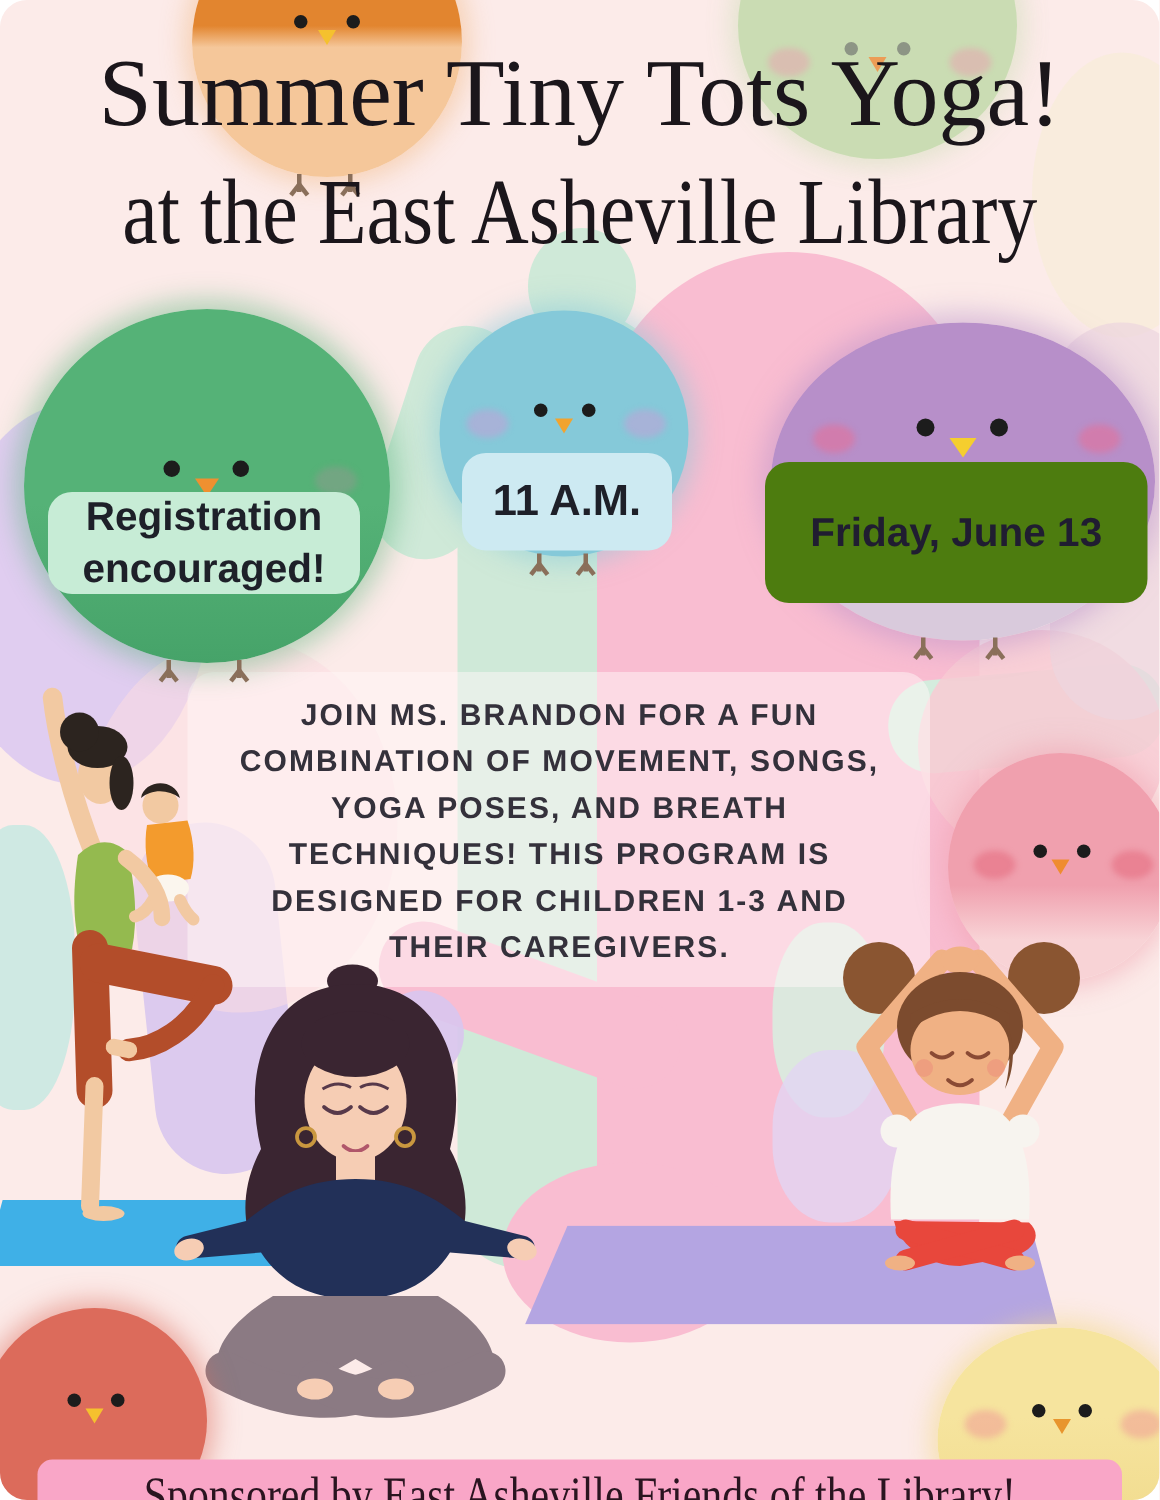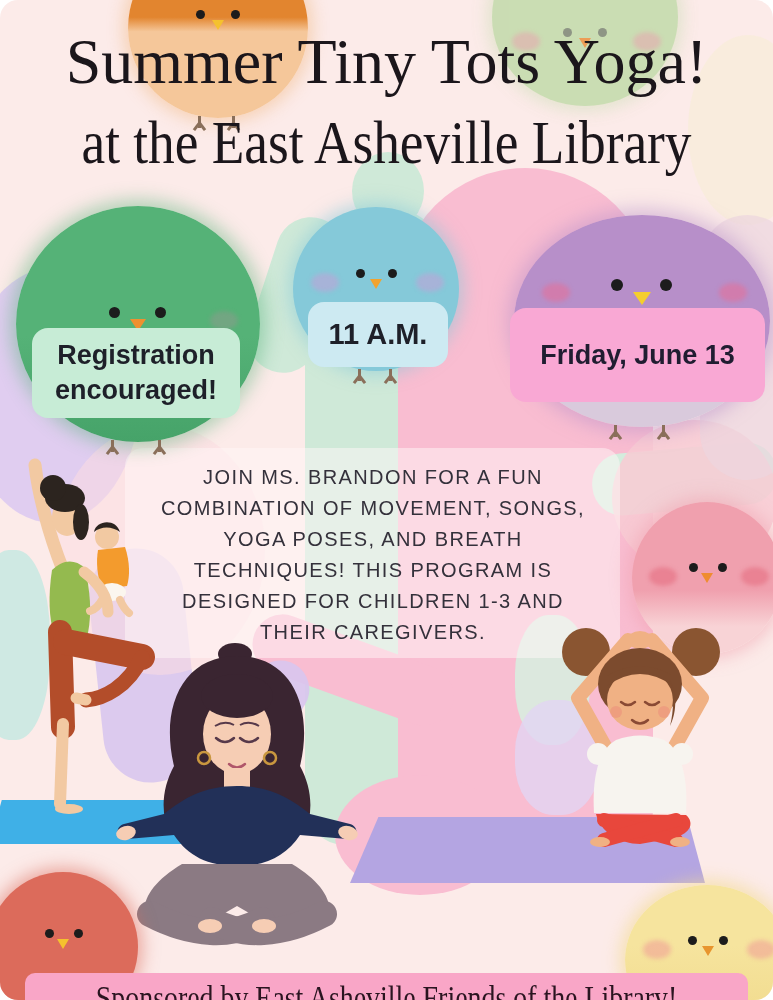--- a/index.html
+++ b/index.html
@@ -39,25 +39,25 @@
   .chick .foot{position:absolute;bottom:-10px;width:3px;height:12px;background:#8a6f5a;}
   .chick .foot::before,.chick .foot::after{content:"";position:absolute;top:7px;left:0;width:3px;height:9px;background:#8a6f5a;transform-origin:top;}
   .chick .foot::before{transform:rotate(38deg);} .chick .foot::after{transform:rotate(-38deg);}
   .chick .foot.l{left:39%;} .chick .foot.r{left:58%;}
   
   .display{position:absolute;left:0;right:0;text-align:center;font-family:"Liberation Serif",serif;color:#1b161b;z-index:3;}
   .title{top:20px;font-size:64px;line-height:84px;}
   .subtitle{top:102px;font-size:62px;line-height:80px;transform:scaleX(.86);}
   .badge{position:absolute;z-index:4;display:flex;flex-direction:column;align-items:center;justify-content:center;
     font-weight:700;color:#1e2029;border-radius:16px;text-align:center;}
-  .badge-registration{left:32px;top:328px;width:208px;height:90px;background:#c7ecd6;font-size:27px;line-height:35px;}
+  .badge-registration{left:32px;top:328px;width:208px;height:68px;background:#c7ecd6;font-size:27px;line-height:35px;}
   .badge-time{left:308px;top:302px;width:140px;height:65px;background:#cdeaf2;font-size:29px;}
-  .badge-dates{left:510px;top:308px;width:255px;height:94px;background:#f9a8d4;font-size:27px;line-height:37px;color:#201d31;}
+  .badge-dates{left:510px;top:308px;width:255px;height:94px;background:#4d7c0f;font-size:27px;line-height:37px;color:#201d31;}
   .description{position:absolute;left:148px;top:462px;width:450px;z-index:4;text-align:center;
-    font-size:20px;font-weight:400;letter-spacing:1.4px;line-height:31px;color:#34313b;}
+    font-size:20px;font-weight:700;letter-spacing:1.4px;line-height:31px;color:#34313b;}
   .footer-band{position:absolute;left:25px;top:947px;width:723px;height:49px;border-radius:10px;background:#f9a6c7;z-index:7;
     display:flex;align-items:center;justify-content:center;margin-top:26px;}
   .footer-text{font-family:"Liberation Serif",serif;font-size:34px;color:#2a1420;transform:scaleX(.82);white-space:nowrap;}
   
   .mat{position:absolute;z-index:4;}
   .mat-blue{left:-10px;top:800px;width:235px;height:44px;background:#3fb0e7;clip-path:polygon(5% 0,100% 0,95% 100%,0 100%);}
   .mat-lavender{left:350px;top:817px;width:355px;height:66px;background:#b4a5e2;clip-path:polygon(8% 0,95% 0,100% 100%,0 100%);}
   .person{position:absolute;z-index:5;}
   .chick.front{z-index:6;}
 </style>

